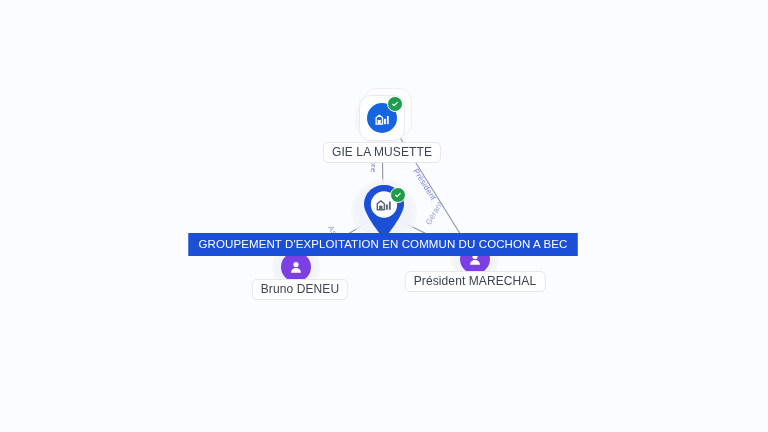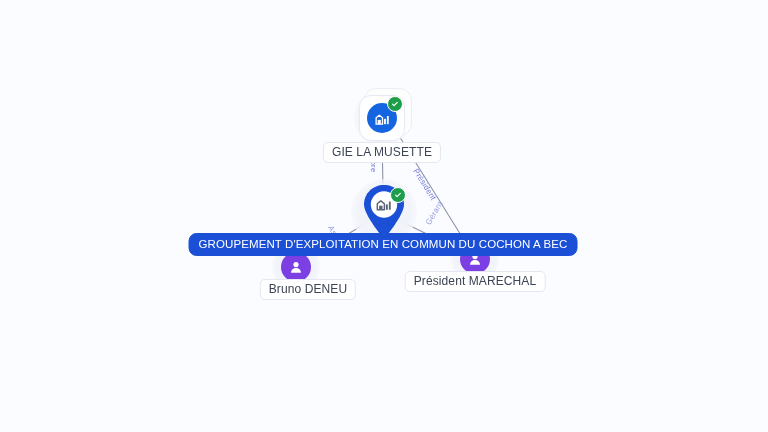--- a/index.html
+++ b/index.html
@@ -133,21 +133,21 @@
     z-index: 20;
   }
 
   .node-label.primary {
     background: #1a4fd6;
     border: 1px solid #1a4fd6;
     color: #ffffff;
     font-size: 11.5px;
     letter-spacing: .1px;
     padding: 4px 9px 5px 9px;
-    border-radius: 8px;
+    border-radius: 0;
     z-index: 30;
   }
 
   
   .edge-label {
     position: absolute;
     white-space: nowrap;
     font-size: 8px;
     line-height: 9px;
     color: #6f78d8;
@@ -229,21 +229,21 @@
   <div class="node" style="left:296px; top:267px;">
     <div class="node-visual" style="left:0; top:0; width:50px; height:50px;">
       <div class="halo" style="width:48px; height:48px;"></div>
       <div class="person-circle">
         <svg width="16" height="16" viewBox="0 0 24 24" aria-hidden="true">
           <circle cx="12" cy="8.4" r="3.9" fill="#ffffff"></circle>
           <path d="M4.6 20.5 C4.6 15.9 8.0 13.4 12 13.4 C16 13.4 19.4 15.9 19.4 20.5 Z" fill="#ffffff"></path>
         </svg>
       </div>
     </div>
-    <div class="node-label" style="left:12px; top:12px;">Bruno DENEU</div>
+    <div class="node-label" style="left:4px; top:12px;">Bruno DENEU</div>
   </div>
 
   <div class="node" style="left:475px; top:259px;">
     <div class="node-visual" style="left:0; top:0; width:50px; height:50px;">
       <div class="halo" style="width:48px; height:48px;"></div>
       <div class="person-circle">
         <svg width="16" height="16" viewBox="0 0 24 24" aria-hidden="true">
           <circle cx="12" cy="8.4" r="3.9" fill="#ffffff"></circle>
           <path d="M4.6 20.5 C4.6 15.9 8.0 13.4 12 13.4 C16 13.4 19.4 15.9 19.4 20.5 Z" fill="#ffffff"></path>
         </svg>

